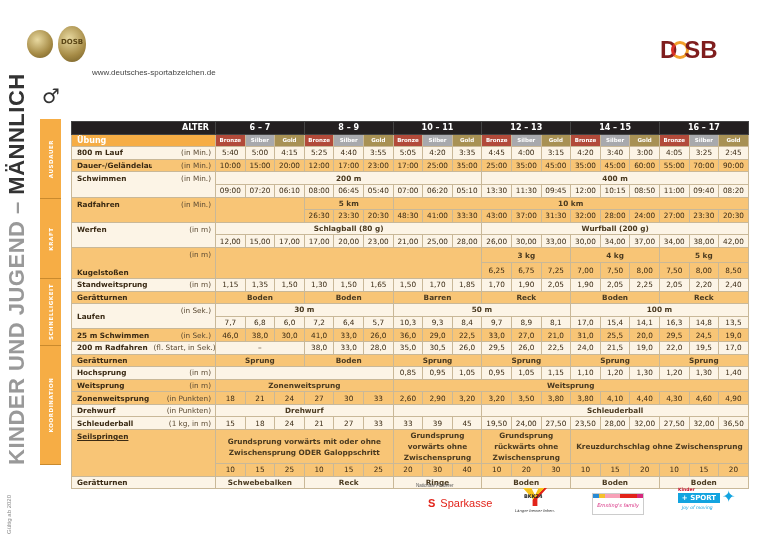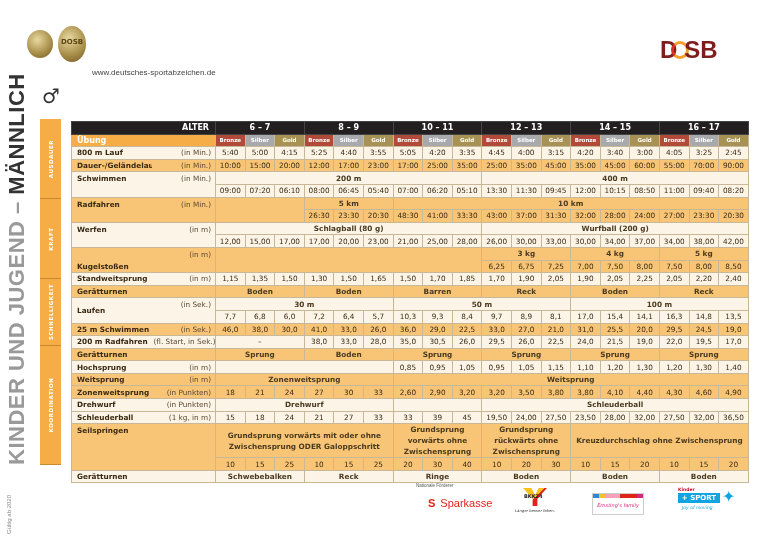--- a/index.html
+++ b/index.html
@@ -264,21 +264,21 @@
         <td>33,00</td>
     <td class="sep-l">30,00</td>
         <td>34,00</td>
         <td>37,00</td>
     <td class="sep-l">34,00</td>
         <td>38,00</td>
         <td>42,00</td>
   </tr>
 
   <tr class="o">
-    <td class="name" rowspan="2" style="vertical-align:top;padding-top:13px;">Kugelstoßen</td>
+    <td class="name" rowspan="2" style="vertical-align:top;padding-top:19px;">Kugelstoßen</td>
         <td class="unitc" rowspan="2" style="vertical-align:top;padding-top:1px;">(in m)</td>
     <td colspan="9" rowspan="2"></td>
     <td class="span sep-l" colspan="3">3 kg</td>
     <td class="span sep-l" colspan="3">4 kg</td>
     <td class="span sep-l" colspan="3">5 kg</td>
   </tr>
   <tr class="o">
     <td class="sep-l">6,25</td>
         <td>6,75</td>
         <td>7,25</td>
@@ -478,21 +478,21 @@
         <td>27,50</td>
     <td class="sep-l">23,50</td>
         <td>28,00</td>
         <td>32,00</td>
     <td class="sep-l">27,50</td>
         <td>32,00</td>
         <td>36,50</td>
   </tr>
 
   <tr class="o">
-    <td class="name" rowspan="2" style="vertical-align:top;padding-top:1px;">Seilspringen</td>
+    <td class="name" rowspan="2" style="vertical-align:top;padding-top:1px;text-decoration:underline;">Seilspringen</td>
         <td class="unitc" rowspan="2"></td>
     <td class="span two-line" colspan="6">Grundsprung vorwärts mit oder ohne Zwischensprung ODER Galoppschritt</td>
     <td class="span two-line sep-l" colspan="3">Grundsprung vorwärts ohne Zwischensprung</td>
     <td class="span two-line sep-l" colspan="3">Grundsprung rückwärts ohne Zwischensprung</td>
     <td class="span two-line sep-l" colspan="6">Kreuzdurchschlag ohne Zwischensprung</td>
   </tr>
   <tr class="o">
     <td>10</td>
         <td>15</td>
         <td>25</td>

